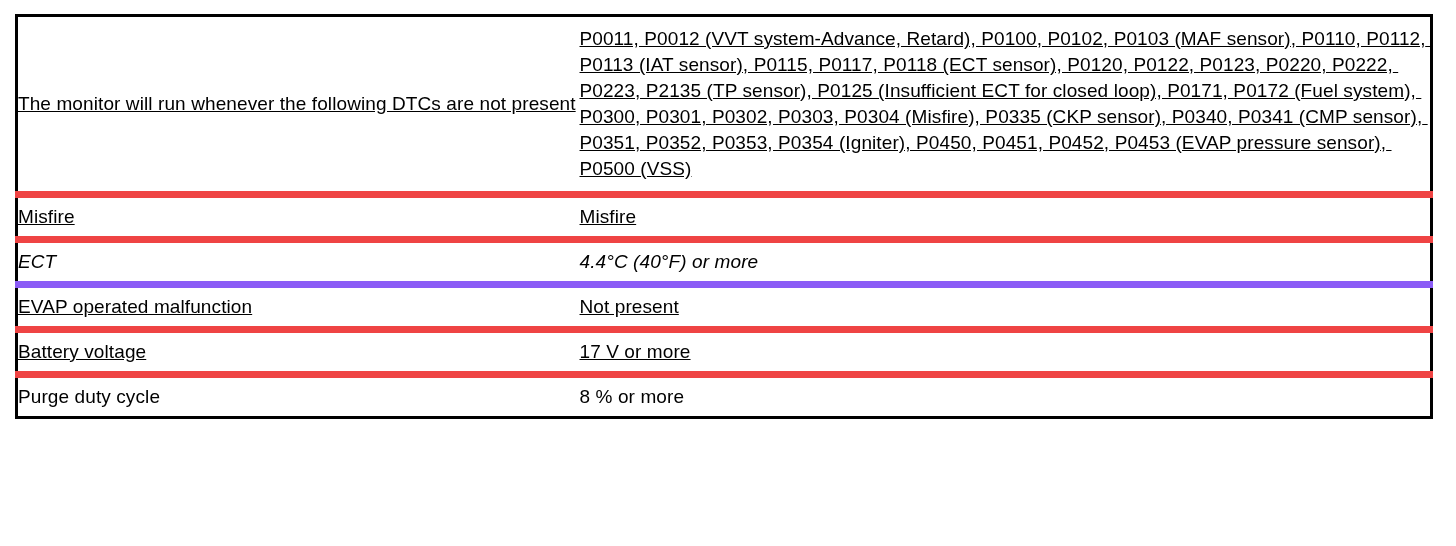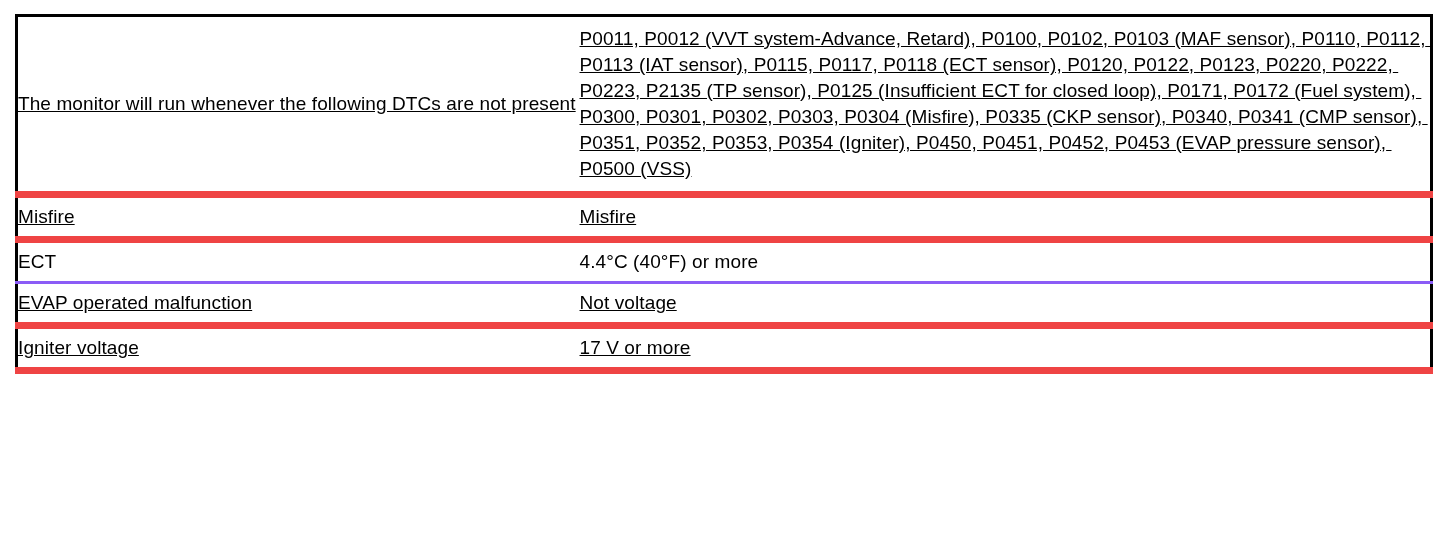--- a/index.html
+++ b/index.html
@@ -52,21 +52,21 @@
   td.cell-label {
     border-right: 2px solid #000;
     padding: 6px 10px 6px 13px;
     margin-left: 24px;
   }
   td.cell-value {
     padding: 6px 10px 6px 12px;
   }
 
   
-  tr.sep-thick > td { border-bottom: 3px solid #8b5cf6; }
+  tr.sep-thick > td { border-bottom: 7px solid #8b5cf6; font-style: italic; }
   tr.sep-thin  > td { border-bottom: 7px solid #ef4444; text-decoration: underline; }
   tr.sep-none  > td { border-bottom: 0; }
 
   
   tr.row-dtc td { vertical-align: top; }
   tr.row-dtc td.cell-label {
     vertical-align: middle;
     padding-top: 8px;
     padding-bottom: 8px;
   }
@@ -120,31 +120,39 @@
           <span class="cell-text">4.4°C (40°F) or more</span>
         </td>
       </tr>
 
 
       <tr class="row-normal sep-thin">
         <td class="cell-label">
           <span class="cell-text">EVAP operated malfunction</span>
         </td>
         <td class="cell-value">
-          <span class="cell-text">Not voltage</span>
+          <span class="cell-text">Not present</span>
         </td>
       </tr>
 
 
 
       <tr class="row-normal sep-thin">
         <td class="cell-label">
-          <span class="cell-text">Igniter voltage</span>
+          <span class="cell-text">Battery voltage</span>
         </td>
         <td class="cell-value">
           <span class="cell-text">17 V or more</span>
         </td>
       </tr>
 
+      <tr class="row-normal sep-none">
+        <td class="cell-label">
+          <span class="cell-text">Purge duty cycle</span>
+        </td>
+        <td class="cell-value">
+          <span class="cell-text">8 % or more</span>
+        </td>
+      </tr>
 
     </tbody>
   </table>
 </div>
 
 </body></html>

